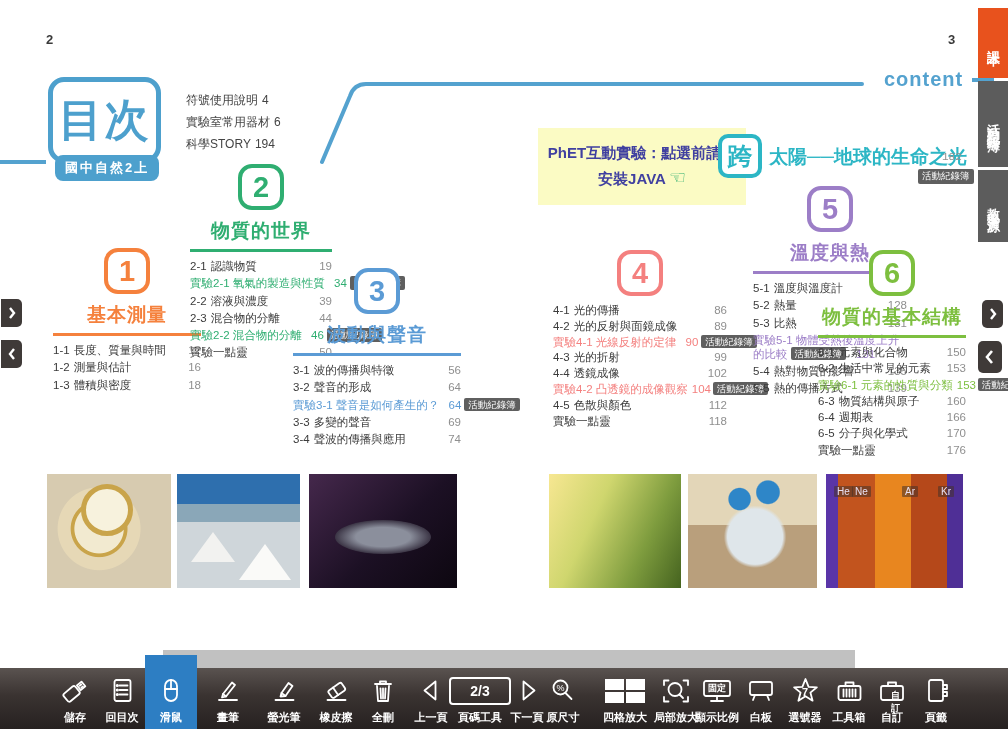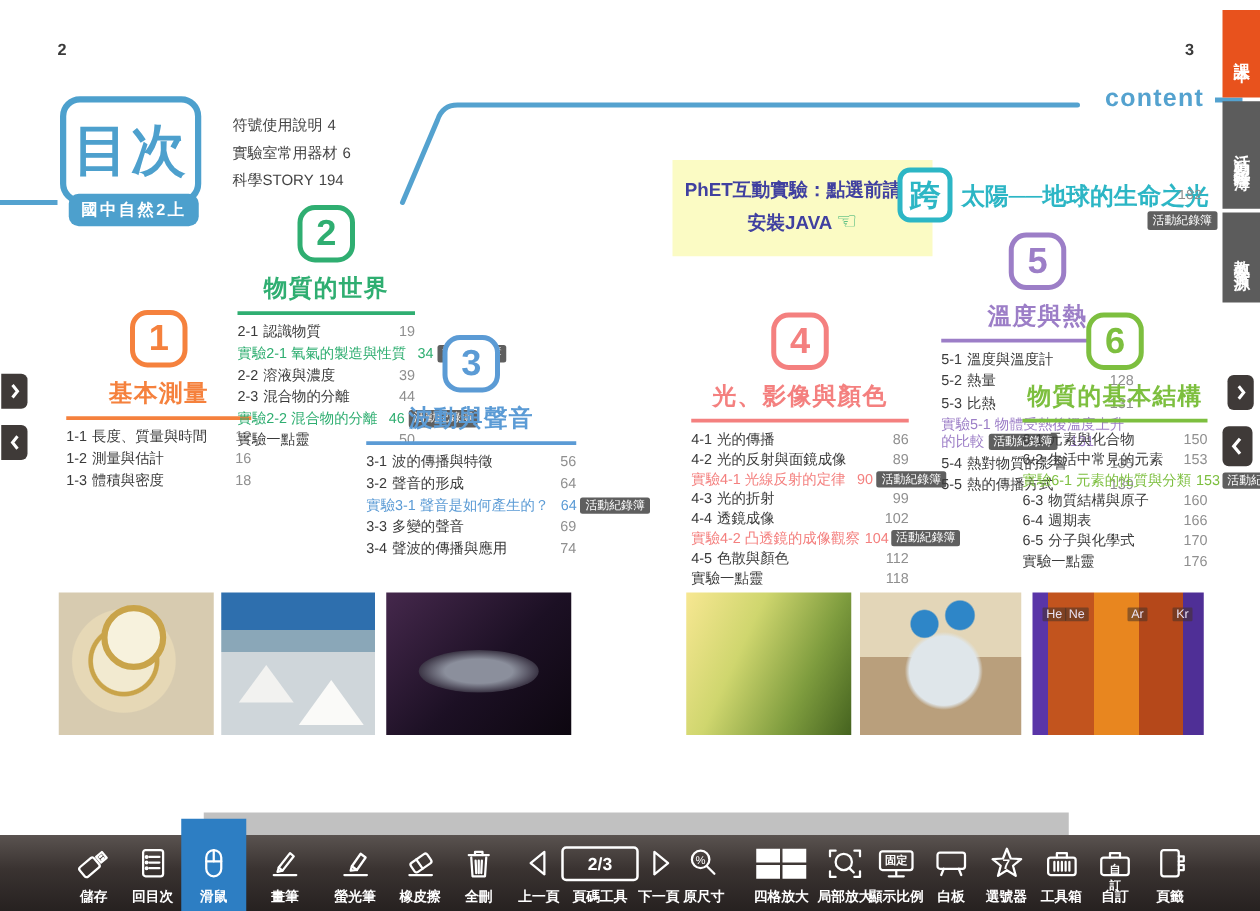--- a/index.html
+++ b/index.html
@@ -113,21 +113,21 @@
   #edge-r2 { left:978px; top:341px; width:24px; height:32px; }
 
   
   #gray-bar { position:absolute; left:163px; top:650px; width:692px; height:18px; background:#c1c1c1; z-index:2; }
 
   
   #toolbar { position:absolute; left:0; top:668px; width:1008px; height:61px; z-index:10;
     background:linear-gradient(#5a5350, #3a3331 45%, #262120); }
   .tb-item { position:absolute; top:0; height:61px; transform:translateX(-50%); text-align:center;
     cursor:pointer; padding-top:5px; }
-  .tb-item .tb-icon { height:36px; display:flex; align-items:center; justify-content:center; position:relative; }
+  .tb-item .tb-icon { height:36px; display:flex; align-items:center; justify-content:center; position:relative;text-align:right; }
   .tb-item .tb-label { display:block; margin-top:1px; font-size:11px; font-weight:bold; color:#fff; white-space:nowrap; }
   .tb-item.active { background:#2d7ec3; top:-13px; height:74px; padding-top:18px; width:52px; }
   .tb-item svg { stroke:#fff; stroke-width:1.8; fill:none; stroke-linecap:round; stroke-linejoin:round; }
   .pagebox { width:62px; height:28px; border:2px solid #fff; border-radius:4px; color:#fff; font-size:14px;
     font-weight:bold; display:flex; align-items:center; justify-content:center; }
   .icon-overlay { position:absolute; color:#fff; font-weight:bold; pointer-events:none; }
   #ov-fixed { font-size:9px; top:9px; left:50%; transform:translateX(-50%); }
   #ov-seven { font-size:11px; top:13px; left:50%; transform:translateX(-50%); }
   #ov-custom { font-size:9px; top:16px; left:50%; transform:translateX(-50%); }
 </style>
@@ -246,21 +246,20 @@
       </div>
     <div class="row">
         <span class="num">3-4</span>
         <span class="lbl">聲波的傳播與應用</span>
         <span class="pg">74</span>
       </div>
   </div>
 
   <div class="section" id="sec4">
     <div class="sec-num">4</div>
-    <div class="sec-title">光、影像與顏色</div>
     <div class="row">
         <span class="num">4-1</span>
         <span class="lbl">光的傳播</span>
         <span class="pg">86</span>
       </div>
     <div class="row">
         <span class="num">4-2</span>
         <span class="lbl">光的反射與面鏡成像</span>
         <span class="pg">89</span>
       </div>

